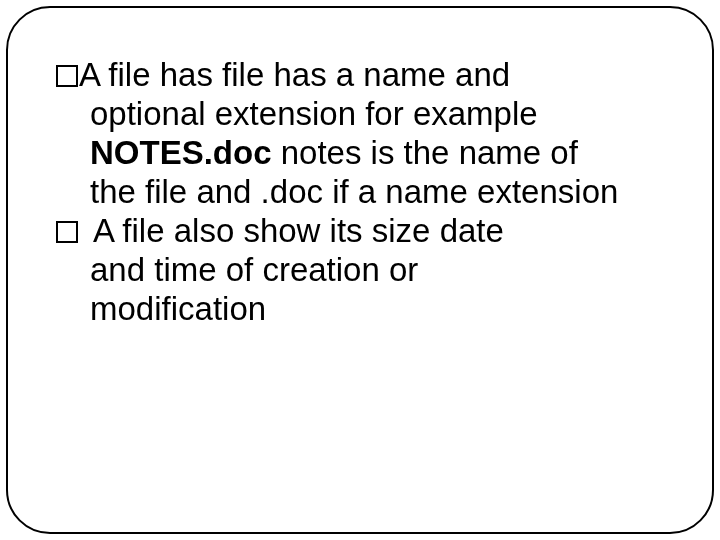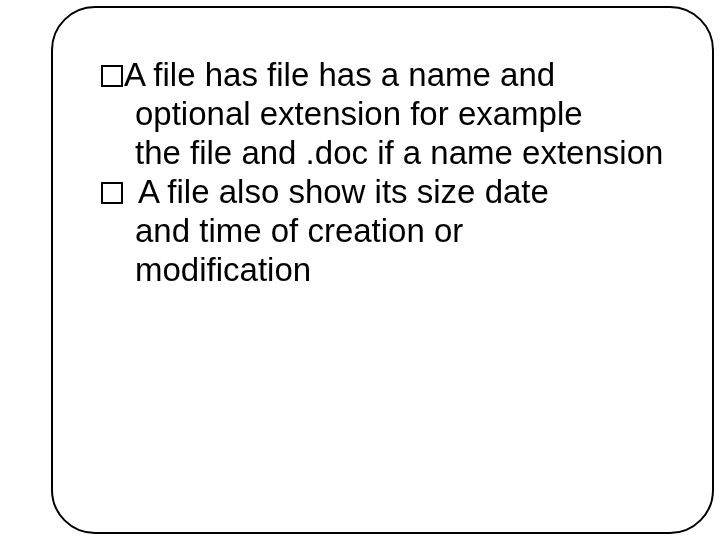--- a/index.html
+++ b/index.html
@@ -12,21 +12,20 @@
   }
   .slide-frame {
     position: absolute;
     top: 6px;
     left: 6px;
     right: 6px;
     bottom: 6px;
     border: 2px solid #000;
     border-radius: 44px;
     padding: 48px 48px 40px 48px;
-    margin-left: 45px;
   }
   .content {
     font-size: 33px;
     line-height: 1.18;
     color: #000;
   }
   .bullet-row {
     display: block;
   }
   .square {
@@ -53,20 +52,23 @@
 </head>
 <body>
 
 <div class="slide-frame">
   <div class="content">
 
     <span class="bullet-row">
       <span class="square"></span><span class="text">A file has file has a name and</span>
     </span>
     <span class="continue">optional extension for example</span>
+    <span class="continue">
+      <span class="bold">NOTES.doc</span><span> notes is the name of</span>
+    </span>
     <span class="continue">the file and .doc if a name extension</span>
 
     <span class="bullet-row">
       <span class="square"></span><span class="gap"></span><span class="text">A file also show its size date</span>
     </span>
     <span class="continue">and time of creation or</span>
     <span class="continue">modification</span>
 
   </div>
 </div>

